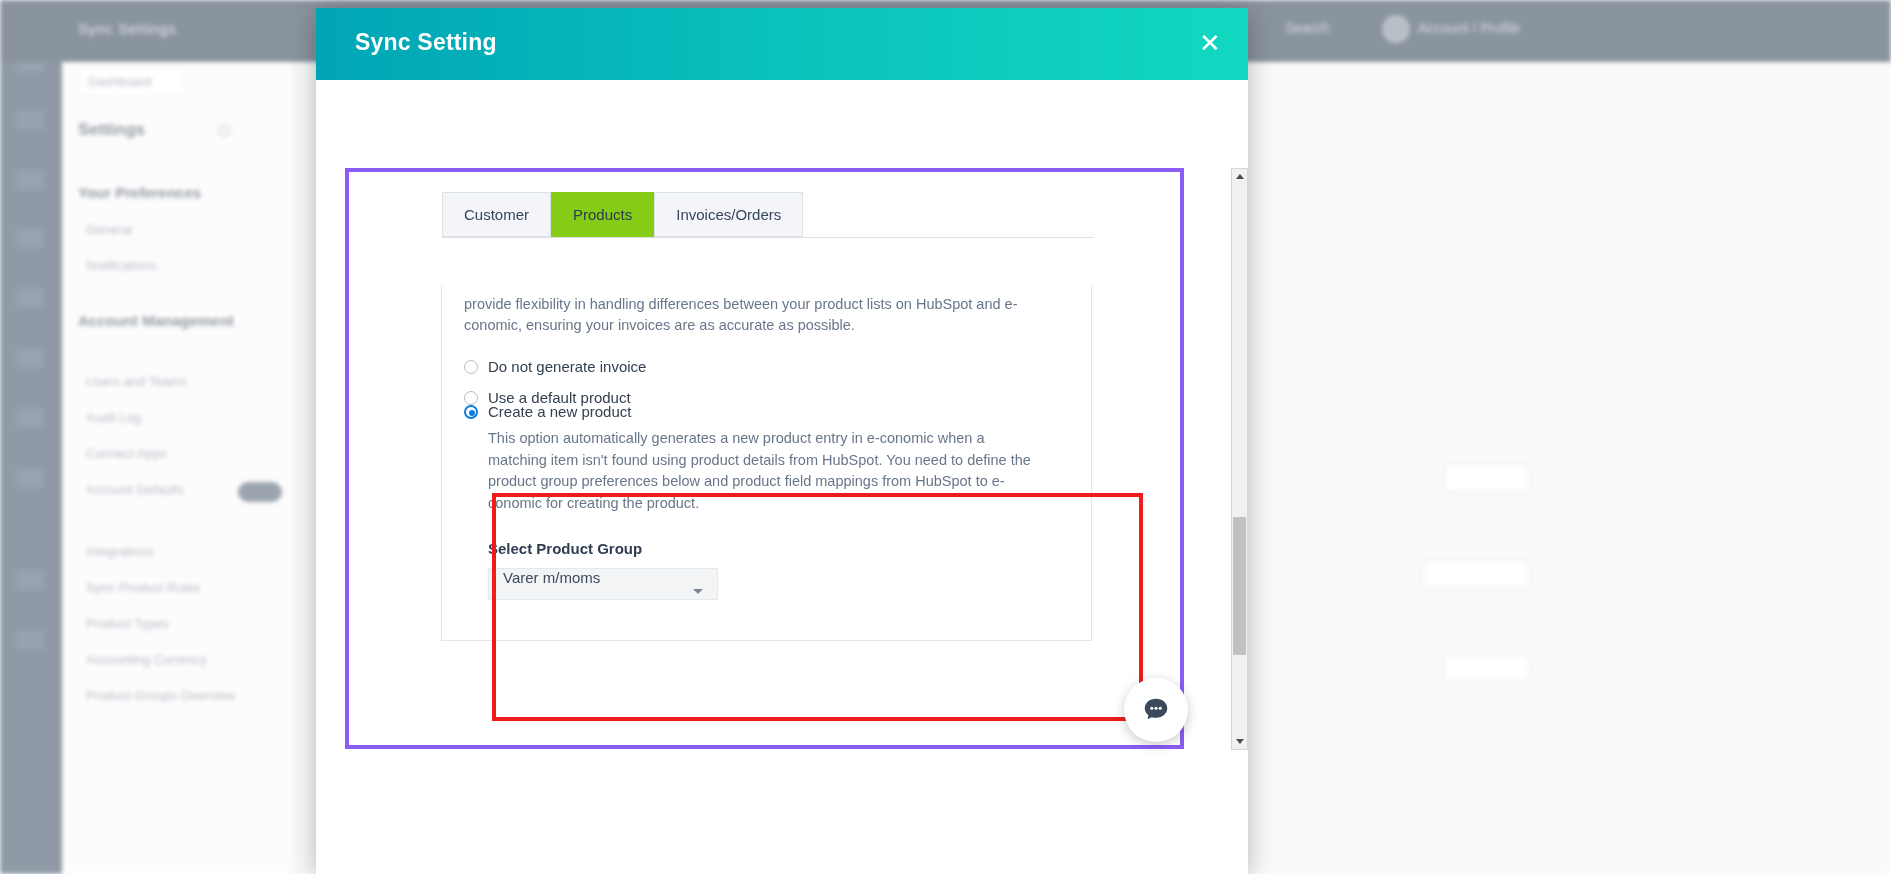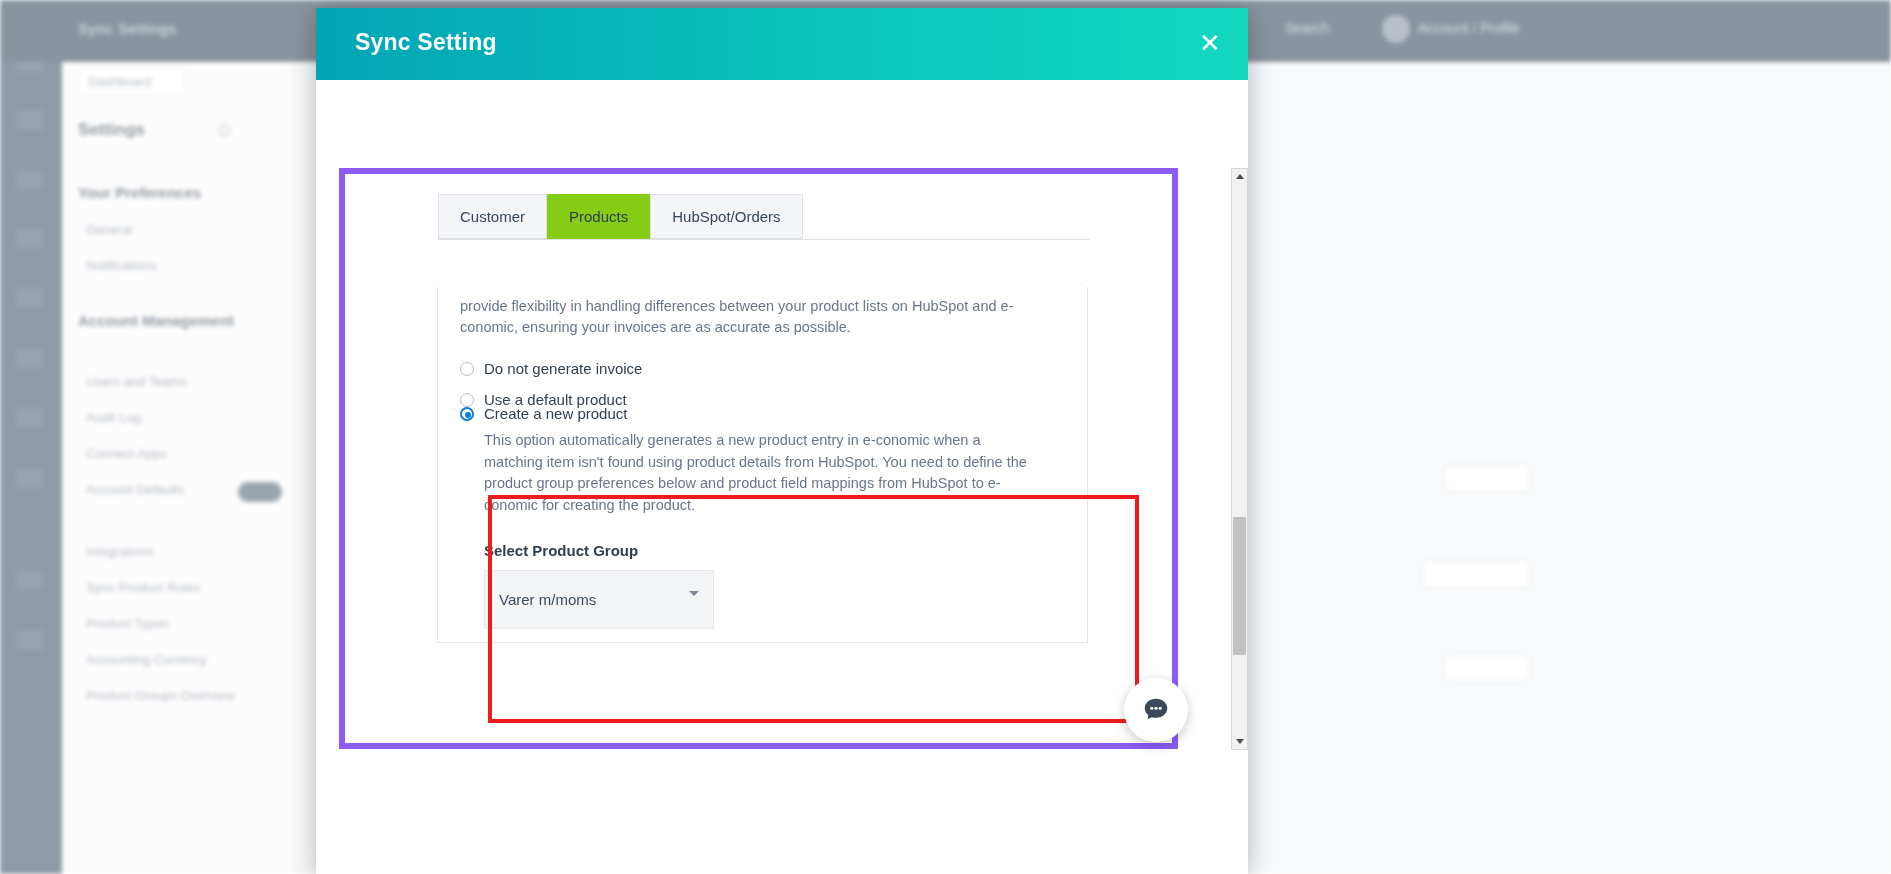--- a/index.html
+++ b/index.html
@@ -103,23 +103,23 @@
   }
 
   #modal-body {
     position: relative;
     height: 794px;
     background: #ffffff;
   }
 
   
   #panel {
-    position: absolute; left: 23px; top: 88px;
+    position: absolute; left: 29px; top: 88px;
     width: 839px; height: 581px;
-    border: 6px solid #8b5cf6;
+    border: 4px solid #8b5cf6;
     background: #ffffff;
     overflow: hidden;
   }
 
   
   #main-tabs {
     position: absolute; left: 93px; top: 20px;
     display: flex; align-items: flex-end;
   }
   .mtab {
@@ -216,24 +216,24 @@
     margin-left: 24px; margin-top: 7px;
     width: 552px;
     color: #68768a; font-size: 14.5px; line-height: 21.5px;
   }
   #group-label {
     margin-left: 24px; margin-top: 26px;
     color: #2f3e50; font-size: 15px; font-weight: bold;
   }
   #group-select {
     margin-left: 24px; margin-top: 11px;
-    width: 230px; height: 59px;
+    width: 230px; height: 32px;
     background: #f2f4f6;
     border: 1px solid #e4e7eb;
-    display: flex; align-items: center;
+    display: flex; 
     padding: 0 14px;
     cursor: pointer;
     position: relative;
   }
   #group-select-value {
     color: #3d4a5c; font-size: 15px;
   }
   #group-caret {
     position: absolute; right: 14px; top: 20px;
     width: 0; height: 0;
@@ -355,21 +355,21 @@
   </div>
 
   <div id="modal-body">
 
     <div id="panel">
 
       <div id="main-tabs-underline"></div>
       <div id="main-tabs">
         <div class="mtab">Customer</div>
         <div class="mtab active">Products</div>
-        <div class="mtab">HubSpot/Orders</div>
+        <div class="mtab">Invoices/Orders</div>
       </div>
 
 
       <div id="scroll-region">
 
         <div class="card" id="card-one">
 
           <div class="card-para" style="position:absolute; left:22px; top:30px; width:600px;">provide flexibility in handling differences between your product lists on HubSpot and e-</div>
           <div class="card-para" style="position:absolute; left:22px; top:51px; width:600px;">conomic, ensuring your invoices are as accurate as possible.</div>
 

